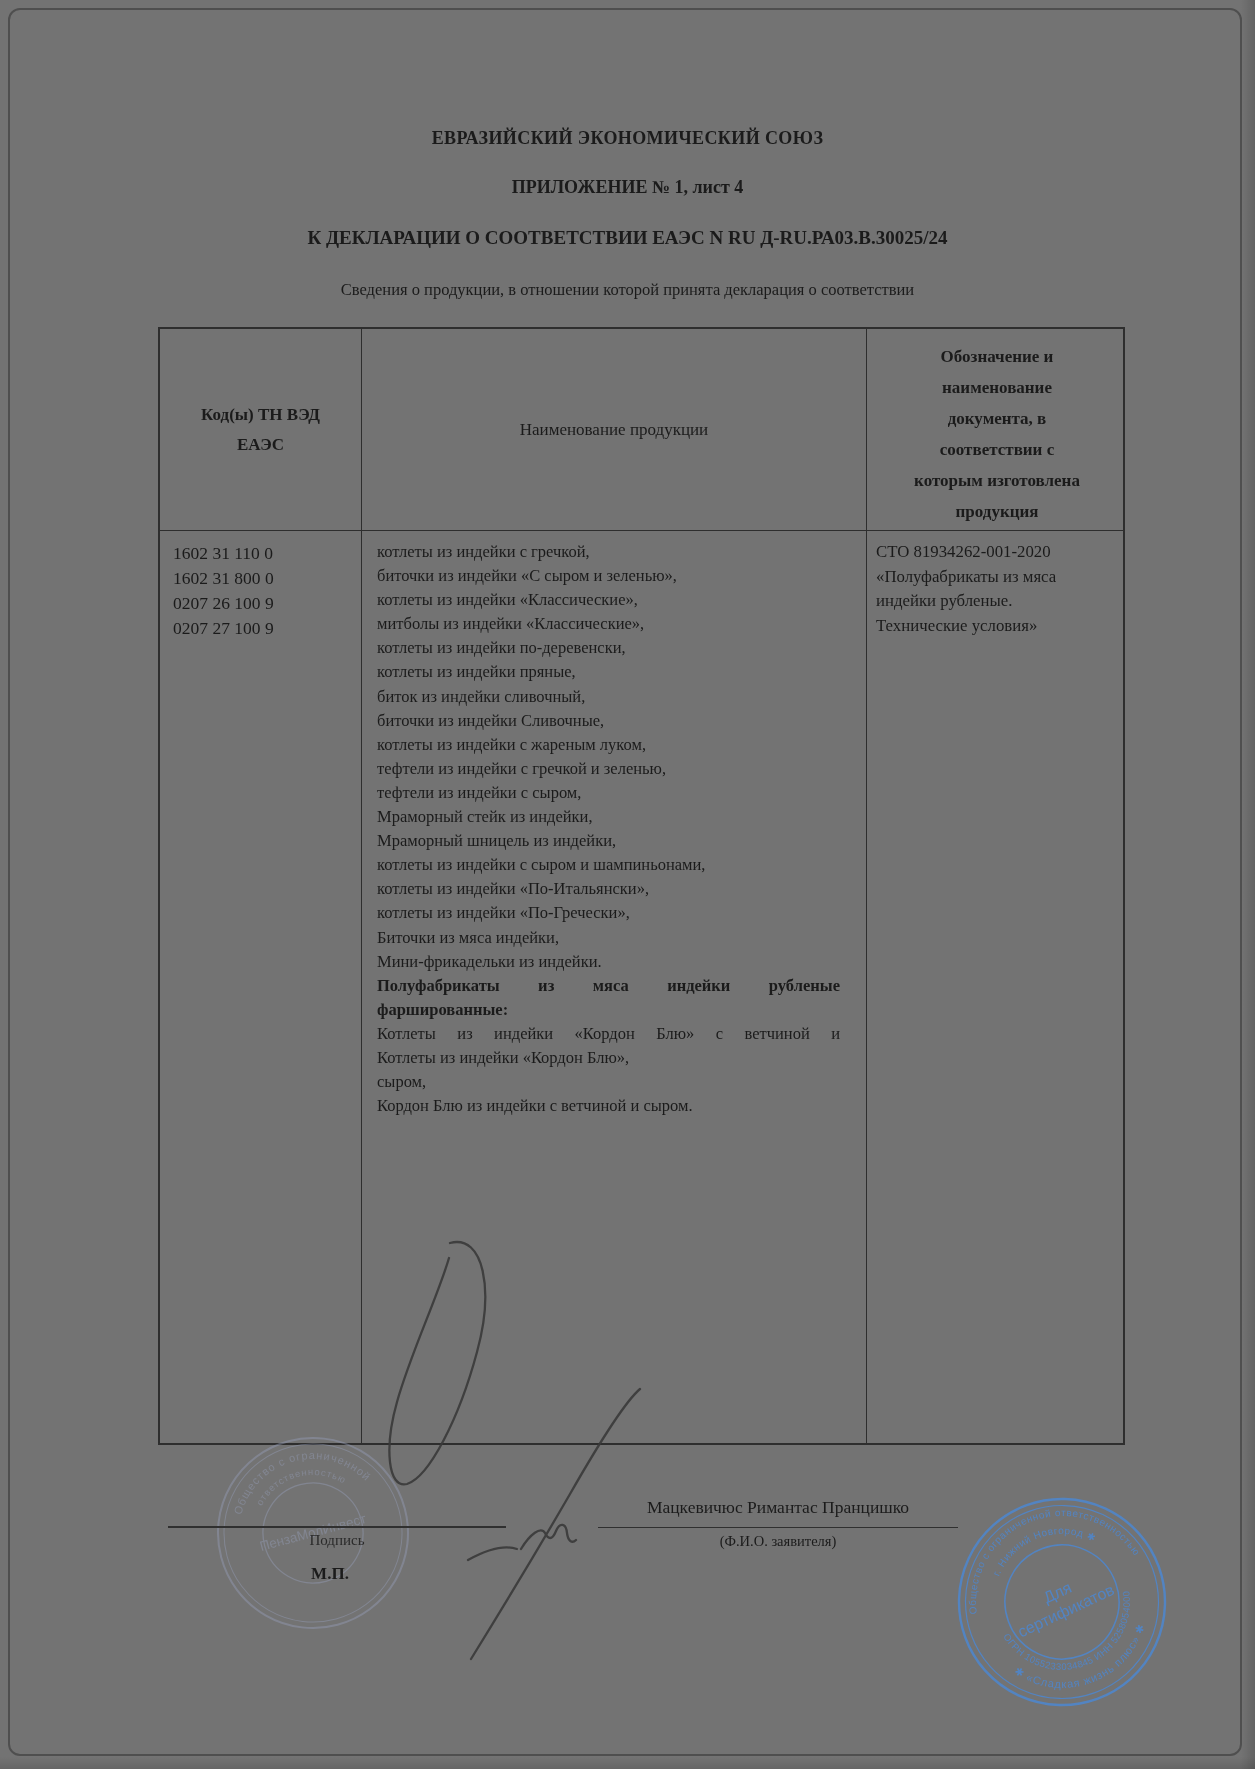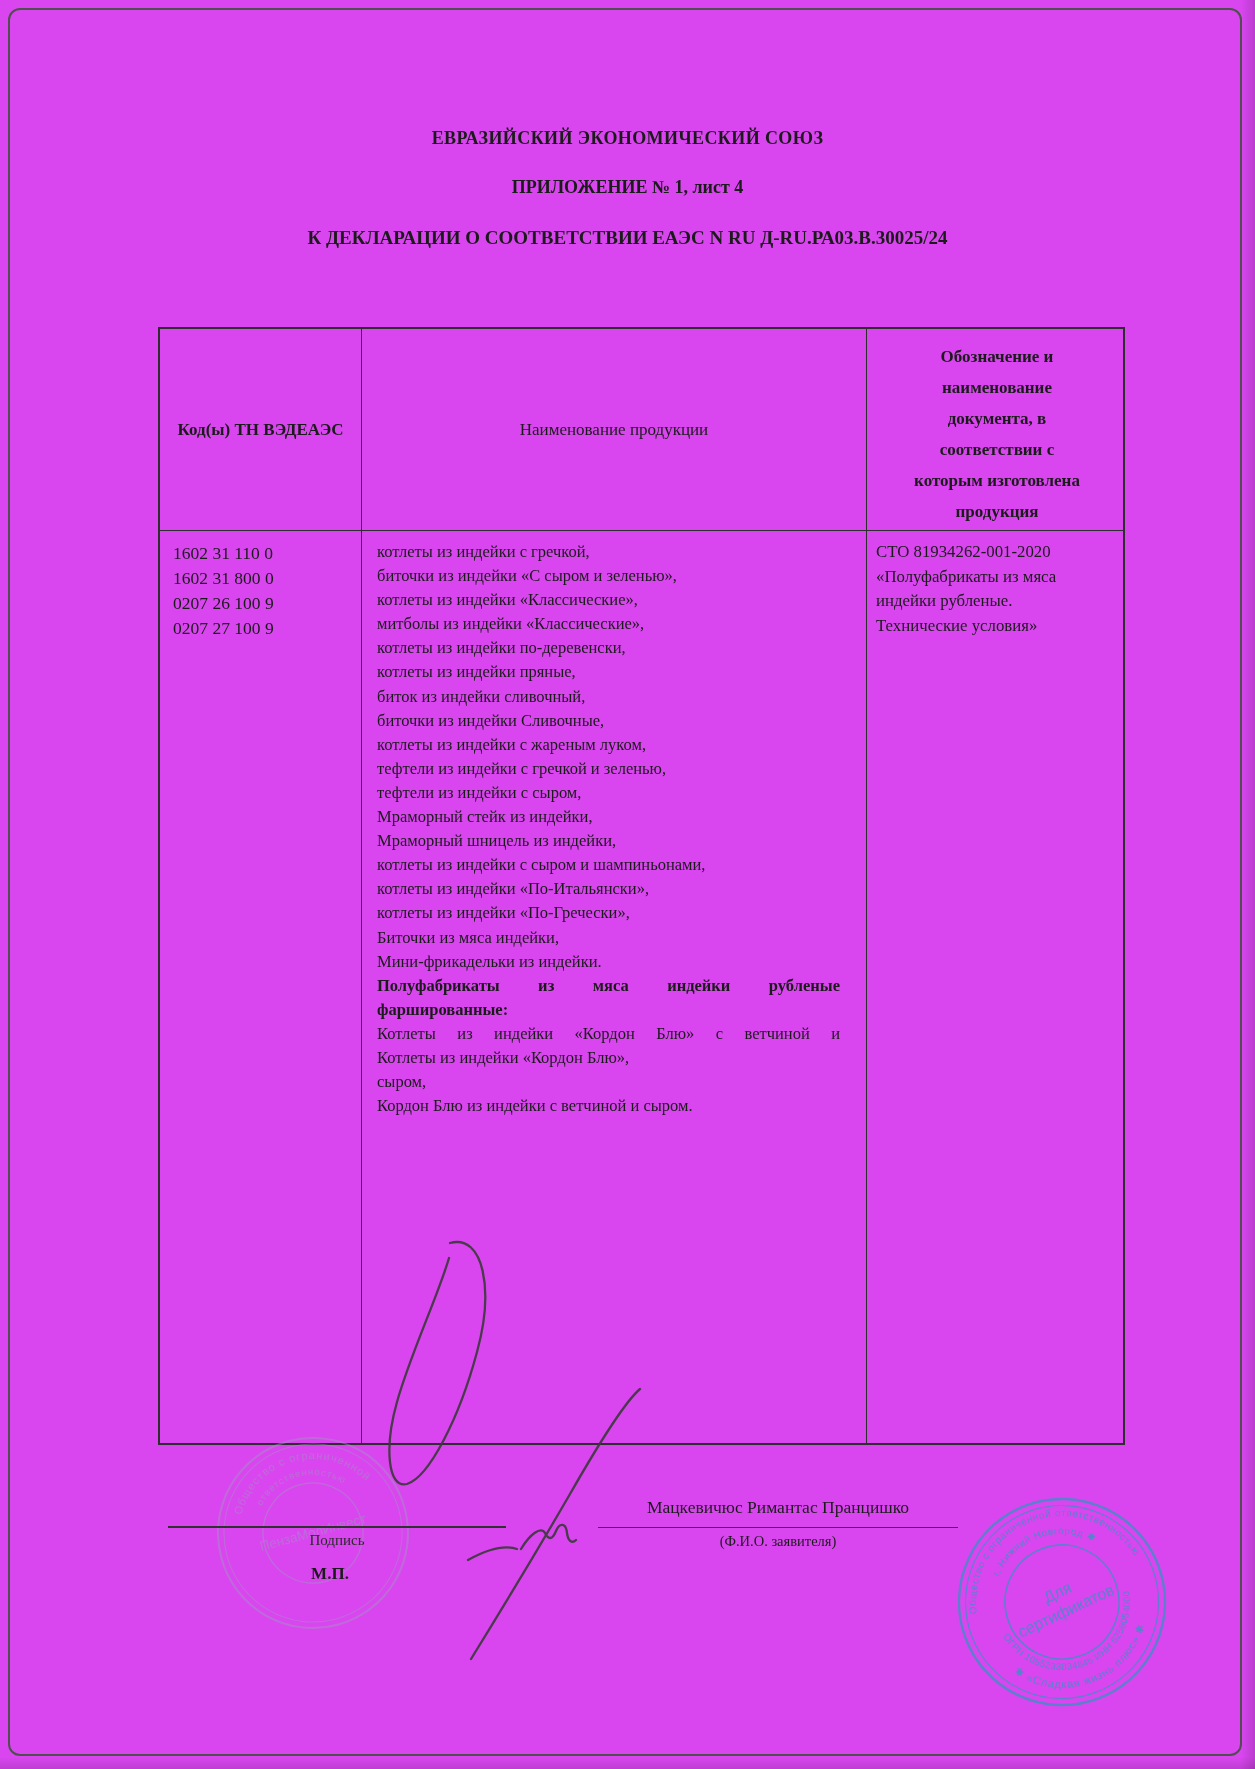--- a/index.html
+++ b/index.html
@@ -1,17 +1,17 @@
 <!DOCTYPE html>
 <html><head>
 <meta charset="utf-8">
 <style>
   html,body { margin:0; padding:0; background:#ffffff; }
   .page {
-    position:relative; width:1255px; height:1769px; background:#d946ef;
+    position:relative; width:1255px; height:1769px; background:#737373;
     font-family:"Liberation Serif","DejaVu Serif",serif; color:#1b1b1b; overflow:hidden;
   }
   .page-border {
     position:absolute; left:8px; top:8px; right:13px; bottom:13px;
     border:2px solid #4f4f4f; border-radius:12px; pointer-events:none;
   }
   .edge-right { position:absolute; right:0; top:0; width:14px; height:100%;
     background:linear-gradient(to right, rgba(0,0,0,0), rgba(0,0,0,0.14)); }
   .edge-bottom { position:absolute; left:0; bottom:0; width:100%; height:12px;
     background:linear-gradient(to bottom, rgba(0,0,0,0), rgba(0,0,0,0.12)); }
@@ -25,21 +25,21 @@
   .doc-table {
     position:absolute; left:158px; top:327px; width:967px; height:1118px;
     border:2px solid #2e2e2e; box-sizing:border-box; background:transparent;
   }
   .trow { display:grid; grid-template-columns:202px 505px 260px; }
   .thead { height:201px; border-bottom:1.5px solid #2e2e2e; }
   .tbody { height:913px; }
   .cell { box-sizing:border-box; border-right:1.5px solid #2e2e2e; position:relative; }
   .cell:last-child { border-right:none; }
 
-  .h-c1 { display:flex; flex-direction:row; justify-content:center; align-items:center;
+  .h-c1 { display:flex; flex-direction:column; justify-content:center; align-items:center;
           font-weight:bold; font-size:17px; line-height:30px; text-align:center; }
   .h-c2 { display:flex; justify-content:center; align-items:center;
           font-weight:normal; font-size:17px; text-align:center; }
   .h-c3 { display:flex; flex-direction:column; align-items:center; padding-top:12px;
           font-weight:bold; font-size:17px; line-height:31px; text-align:center; }
 
   .codes { padding:10px 0 0 13px; font-size:17.5px; line-height:25px; }
   .plist { padding:9px 26px 0 15px; font-size:16.5px; line-height:24.1px; }
   .pline { }
   .pline.bold { font-weight:bold; }
@@ -61,20 +61,21 @@
 </style>
 </head>
 <body>
 
 <div class="page">
   <div class="page-border"></div>
 
   <div class="t-center title1">ЕВРАЗИЙСКИЙ ЭКОНОМИЧЕСКИЙ СОЮЗ</div>
   <div class="t-center title2">ПРИЛОЖЕНИЕ № 1, лист 4</div>
   <div class="t-center title3">К ДЕКЛАРАЦИИ О СООТВЕТСТВИИ ЕАЭС N RU Д-RU.РА03.В.30025/24</div>
+  <div class="t-center subtitle">Сведения о продукции, в отношении которой принята декларация о соответствии</div>
 
   <div class="doc-table">
     <div class="trow thead">
       <div class="cell h-c1">
           <div>Код(ы) ТН ВЭД</div>
           <div>ЕАЭС</div>
         </div>
       <div class="cell h-c2">
         <div>Наименование продукции</div>
       </div>

